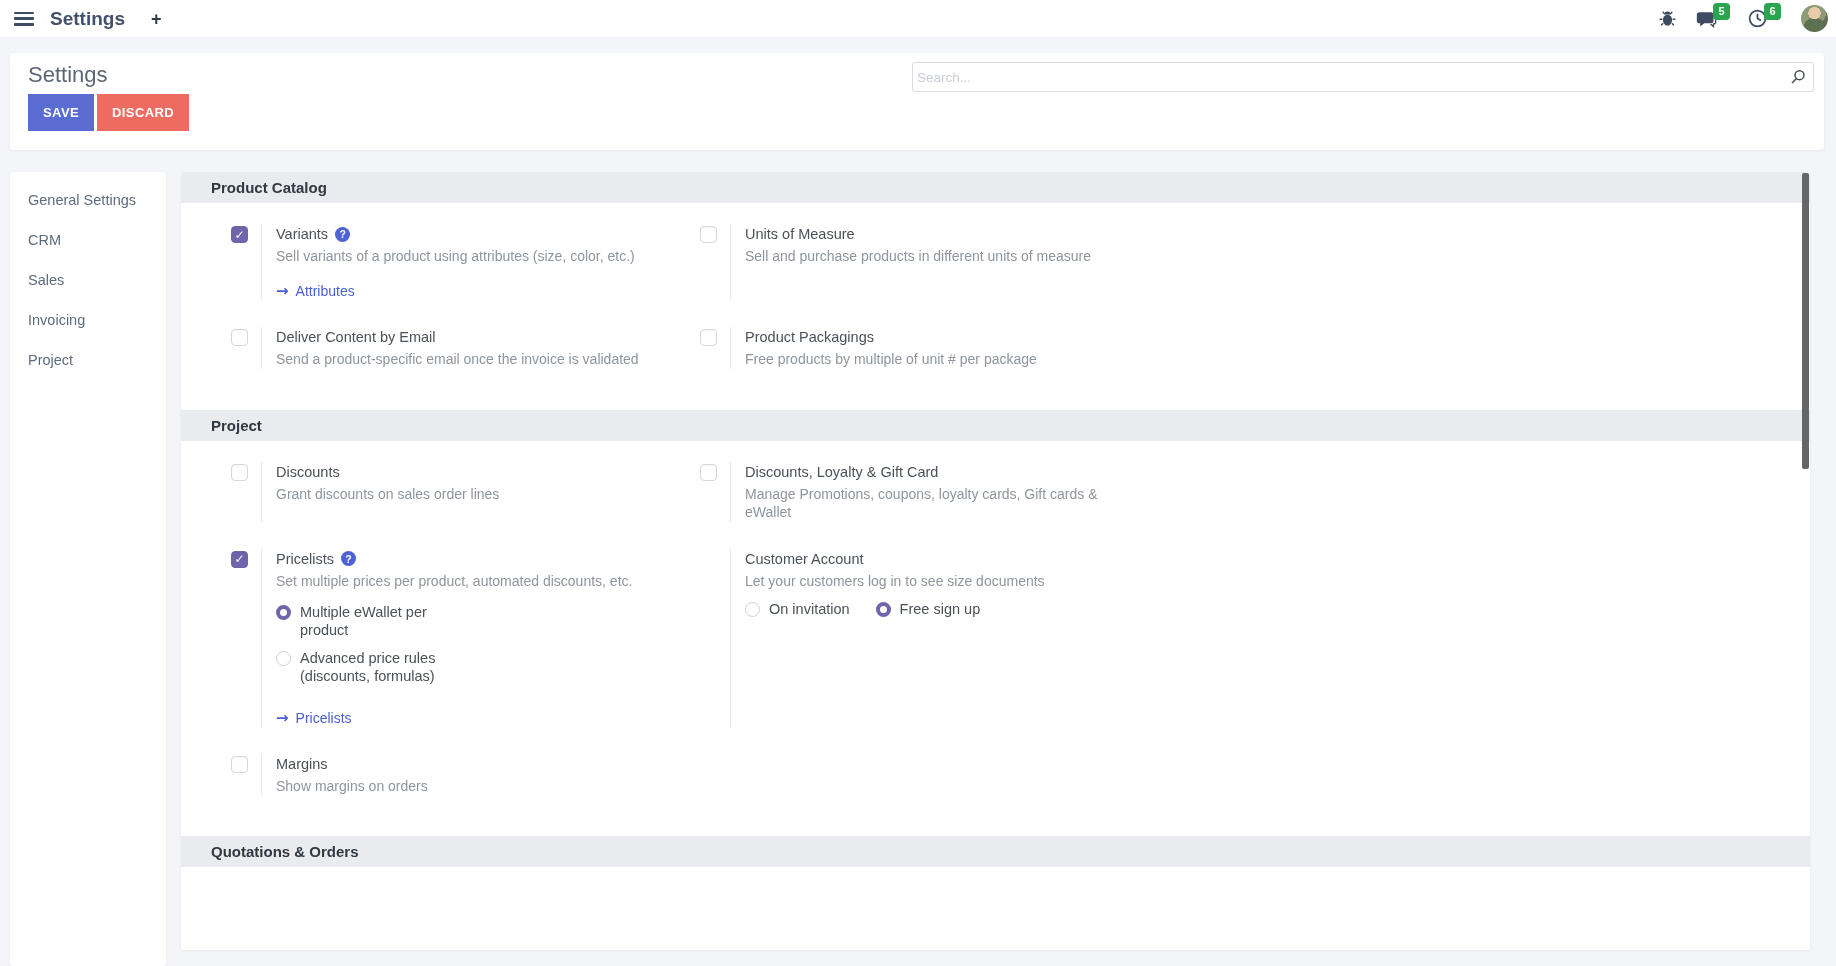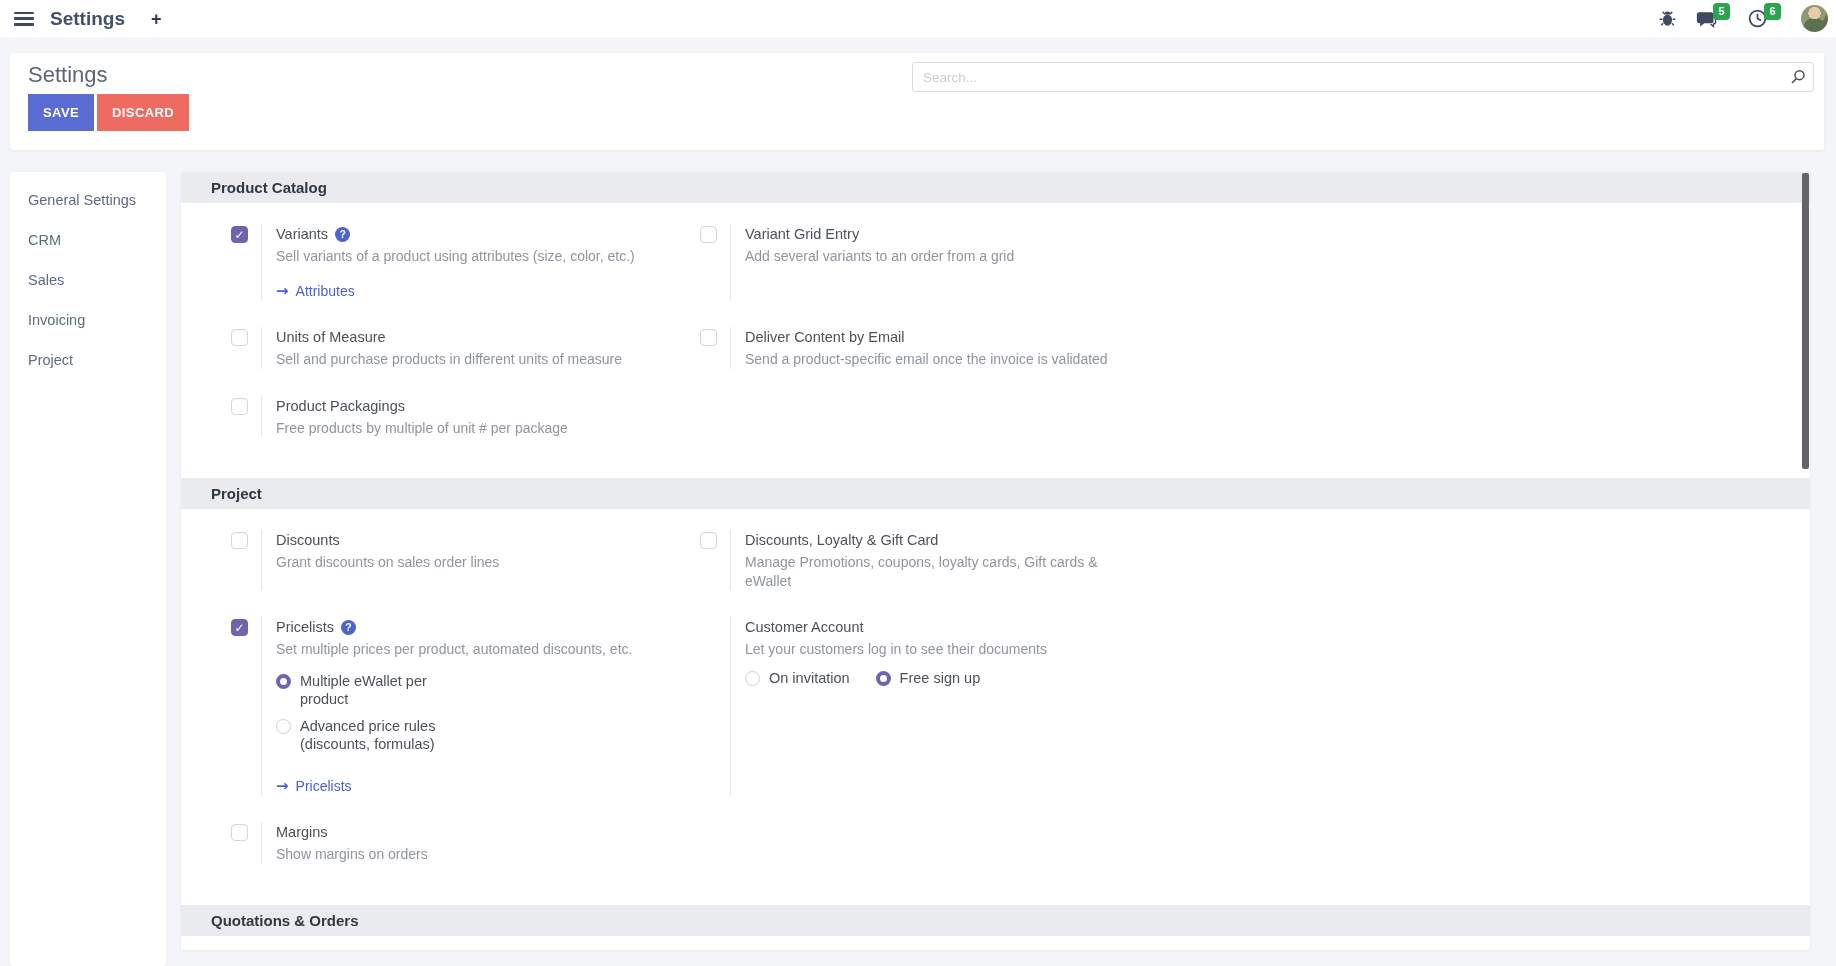--- a/index.html
+++ b/index.html
@@ -29,21 +29,21 @@
   .header-card { position:absolute; left:10px; top:53px; width:1814px; height:97px; background:#fff;
                  border-radius:3px; box-shadow:0 1px 3px rgba(40,50,70,.07); }
   .page-title { position:absolute; left:18px; top:9px; font-size:22px; color:#5d6675; font-weight:500; }
   .btn-row { position:absolute; left:18px; top:41px; display:flex; gap:3px; }
   .btn { border:none; border-radius:0; color:#fff; font-family:"Liberation Sans",sans-serif;
          font-size:13px; font-weight:700; letter-spacing:.4px; padding:0 15px; height:37px; cursor:pointer; }
   .btn.save { background:#5a6bd1; }
   .btn.discard { background:#ee6b62; }
   .search-wrap { position:absolute; top:9px; right:10px; width:902px; height:30px; }
   .search-wrap input { width:100%; height:100%; border:1px solid #d9dce1; border-radius:3px; background:#fff;
-                       padding:0 32px 0 10px; font-size:13.5px; color:#ef4444; font-family:"Liberation Sans",sans-serif; outline:none; }
+                       padding:0 32px 0 4px; font-size:13.5px; color:#ef4444; font-family:"Liberation Sans",sans-serif; outline:none; }
   .search-wrap input::placeholder { color:#c9cdd4; }
   .search-icon { position:absolute; right:7px; top:6px; width:18px; height:18px; cursor:pointer; }
 
   
   .sidebar { position:absolute; left:10px; top:172px; width:156px; bottom:0; background:#fff;
              border-radius:3px; box-shadow:0 1px 3px rgba(40,50,70,.07); padding-top:8px; }
   .side-item { height:40px; line-height:40px; padding-left:18px; font-size:14.5px; color:#5e6b80; cursor:pointer; }
 
   
   .content { position:absolute; left:181px; top:172px; width:1629px; bottom:16px; background:#fff;
@@ -166,30 +166,20 @@
               <span class="arrow">→</span>
               <span>Attributes</span>
             </div>
         </div>
       </div>
       <div class="cell">
         <div class="cb"></div>
         <div class="vline"></div>
         <div class="txt">
           <div class="lbl">
-              <span>Variant Grid Entry</span>
-            </div>
-          <div class="desc">Add several variants to an order from a grid</div>
-        </div>
-      </div>
-      <div class="cell">
-        <div class="cb"></div>
-        <div class="vline"></div>
-        <div class="txt">
-          <div class="lbl">
               <span>Units of Measure</span>
             </div>
           <div class="desc">Sell and purchase products in different units of measure</div>
         </div>
       </div>
       <div class="cell">
         <div class="cb"></div>
         <div class="vline"></div>
         <div class="txt">
           <div class="lbl">
@@ -259,21 +249,21 @@
             </div>
         </div>
       </div>
       <div class="cell">
         <div class="cb-spacer"></div>
         <div class="vline"></div>
         <div class="txt">
           <div class="lbl">
               <span>Customer Account</span>
             </div>
-          <div class="desc">Let your customers log in to see their documents</div>
+          <div class="desc">Let your customers log in to see size documents</div>
           <div class="radio-inline">
             <div class="radio-opt">
               <span class="radio"></span>
               <span class="radio-lbl">On invitation</span>
             </div>
             <div class="radio-opt">
               <span class="radio sel"></span>
               <span class="radio-lbl">Free sign up</span>
             </div>
           </div>

